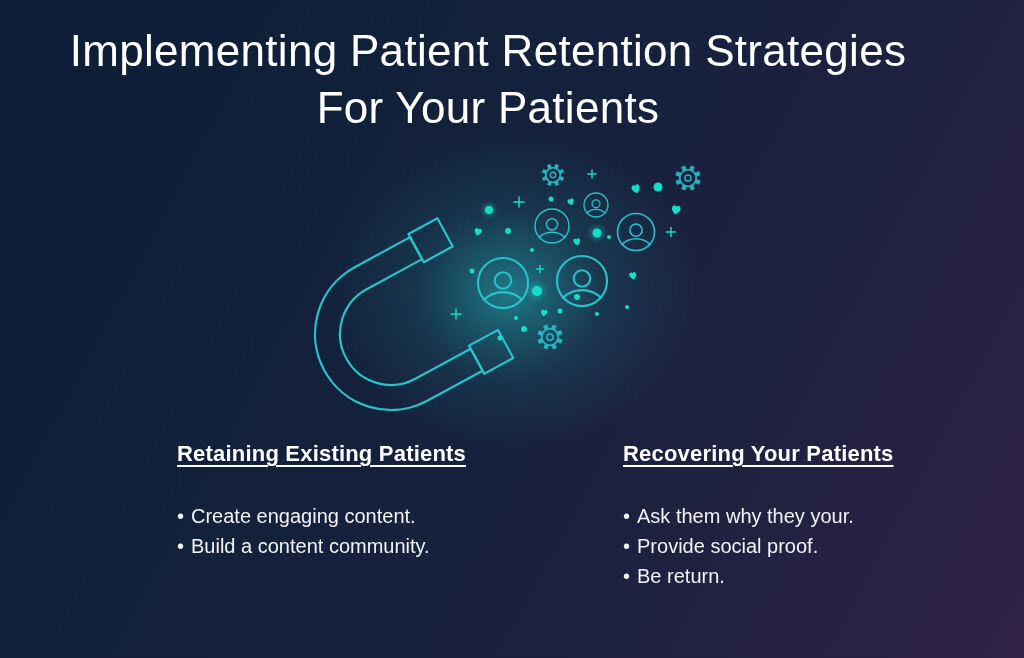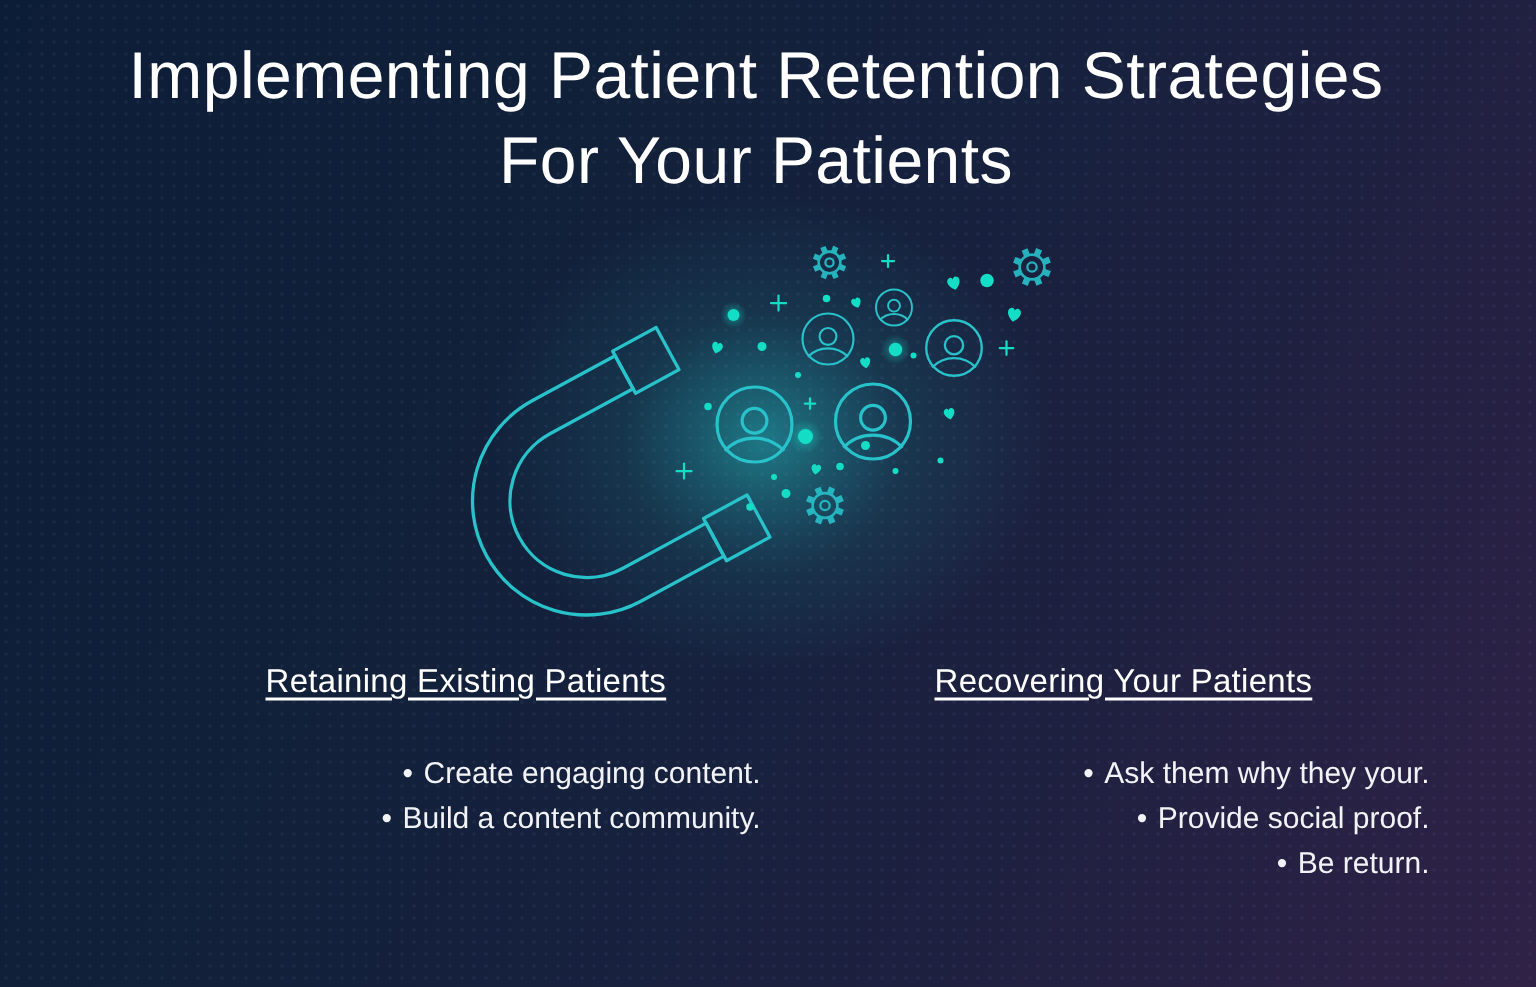--- a/index.html
+++ b/index.html
@@ -14,35 +14,35 @@
     position:absolute;inset:0;
     background-image:radial-gradient(rgba(150,175,225,0.06) 1px,transparent 1.3px);
     background-size:8px 8px;
     pointer-events:none;
   }
   .illustration{position:absolute;inset:0;width:1024px;height:658px;}
   .page-title{
     position:absolute;top:22px;left:0;width:976px;
     margin:0;text-align:center;
     font-size:44px;font-weight:400;line-height:57px;
-    color:#ffffff;letter-spacing:0.3px;padding-left:16px;
+    color:#ffffff;letter-spacing:0.3px;
   }
   .page-title span{display:block;}
   .col{position:absolute;top:441px;width:330px;}
   .col-left{left:177px;}
   .col-right{left:623px;}
   .col h2{
-    margin:0;font-size:22px;font-weight:400;line-height:26px;
+    margin:0;font-size:22px;font-weight:700;line-height:26px;
     color:#ffffff;
     text-decoration:underline;
     text-decoration-thickness:2px;
     text-underline-offset:4px;
     letter-spacing:0.2px;
   }
-  .col ul{list-style:none;margin:34px 0 0 0;padding:0;text-align:right;}
+  .col ul{list-style:none;margin:34px 0 0 0;padding:0;}
   .col li{
     font-size:20px;line-height:30px;color:#f2f3f7;font-weight:400;
     white-space:nowrap;
   }
   .col li .bullet{margin-right:7px;}
 </style>
 </head>
 <body>
 
 <div class="canvas">

